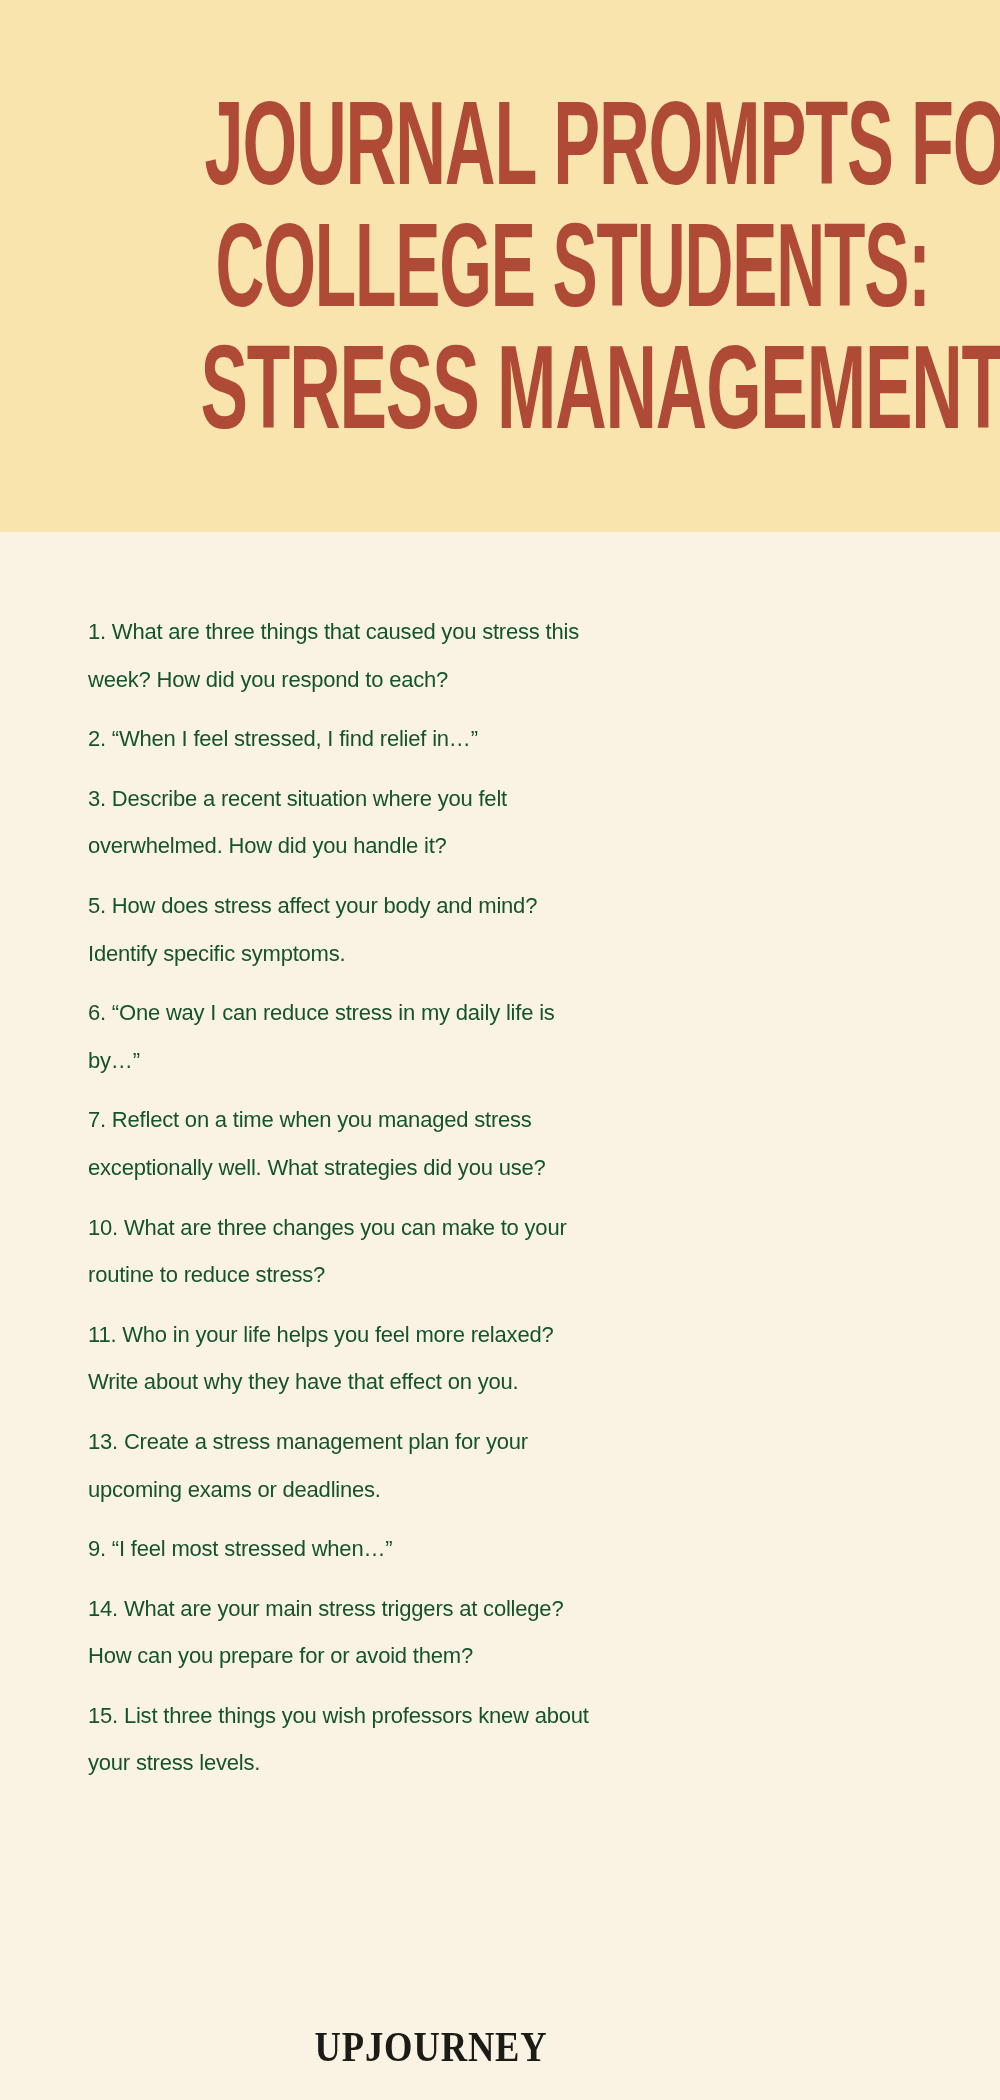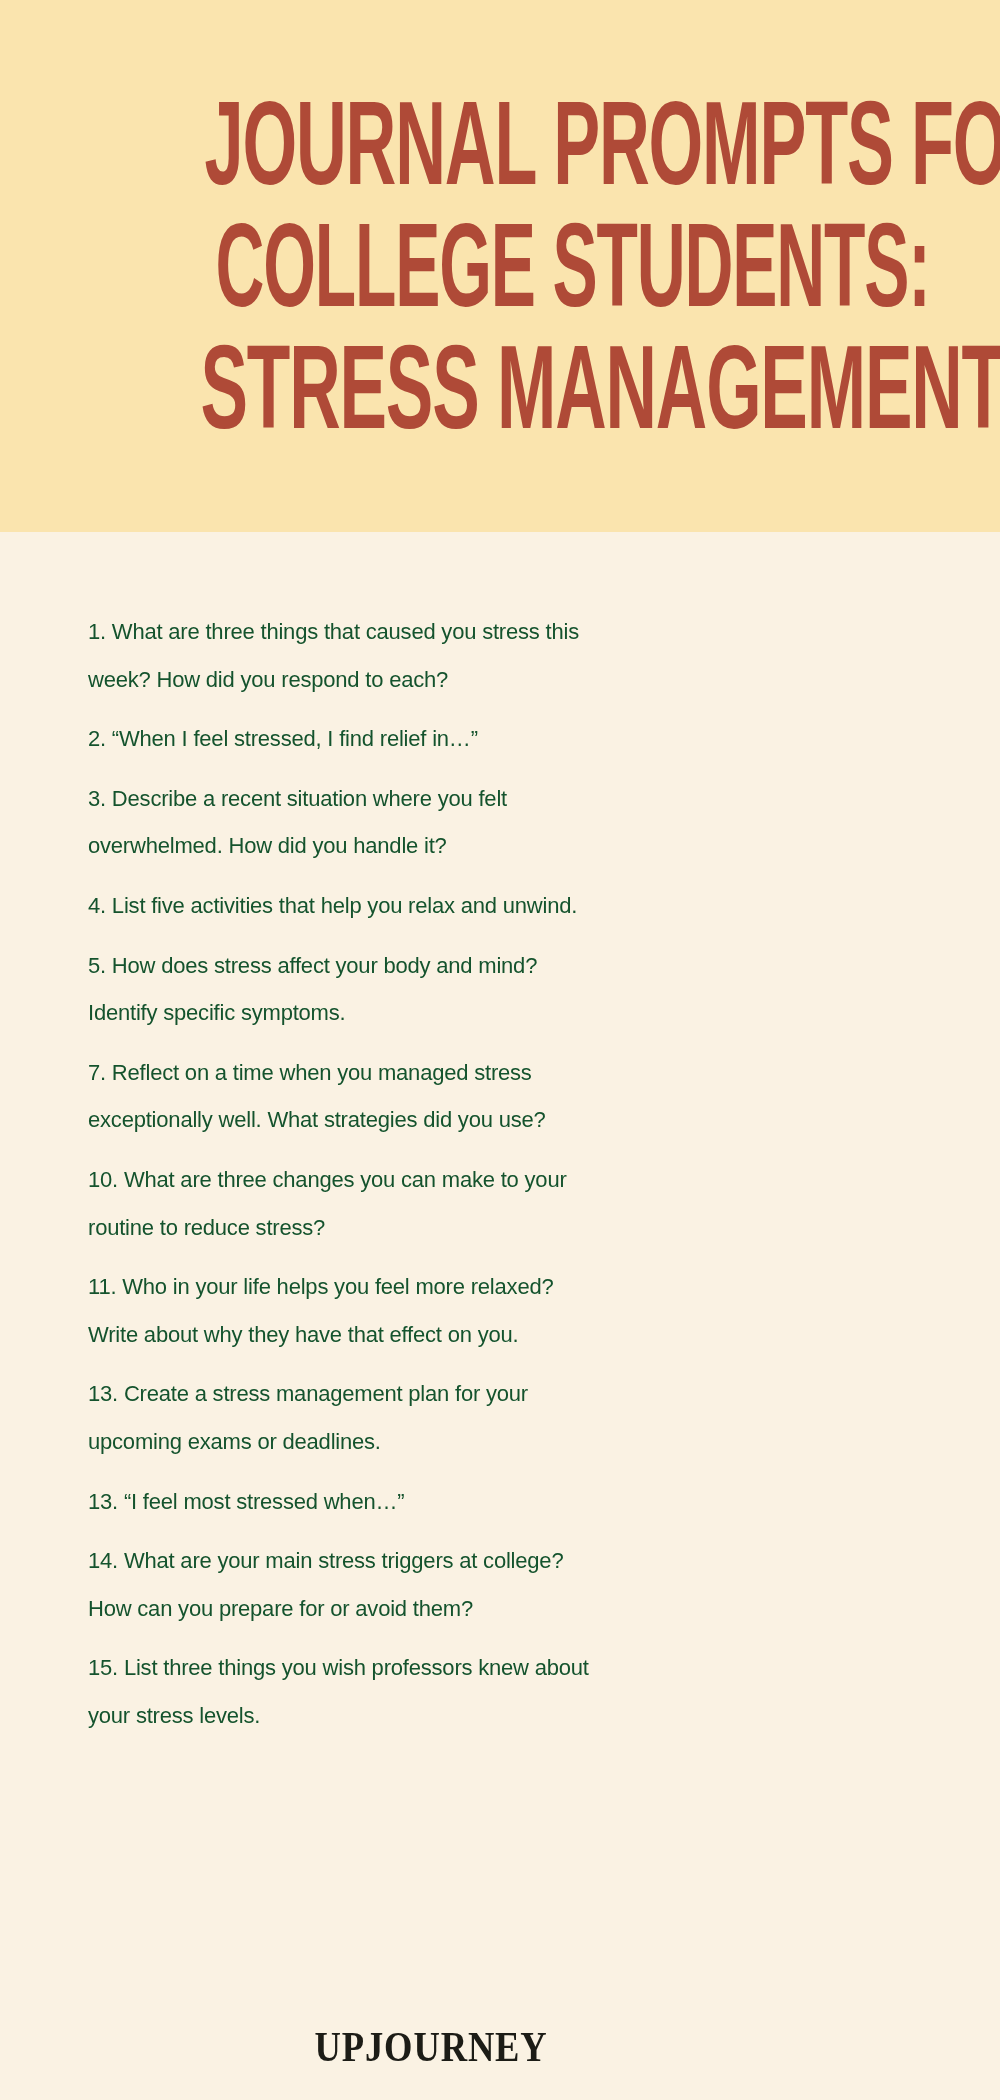--- a/index.html
+++ b/index.html
@@ -87,32 +87,33 @@
       <div class="title-line t3">STRESS MANAGEMENT</div>
     </h1>
   </div>
 
   <div class="prompts">
     <div class="prompt">1. What are three things that caused you stress this
 week? How did you respond to each?</div>
     <div class="prompt">2. “When I feel stressed, I find relief in…”</div>
     <div class="prompt">3. Describe a recent situation where you felt
 overwhelmed. How did you handle it?</div>
-    <div class="prompt">4. List five activities that help you relax and unwind.</div>
     <div class="prompt">5. How does stress affect your body and mind?
 Identify specific symptoms.</div>
+    <div class="prompt">6. “One way I can reduce stress in my daily life is
+by…”</div>
     <div class="prompt">7. Reflect on a time when you managed stress
 exceptionally well. What strategies did you use?</div>
     <div class="prompt">10. What are three changes you can make to your
 routine to reduce stress?</div>
     <div class="prompt">11. Who in your life helps you feel more relaxed?
 Write about why they have that effect on you.</div>
     <div class="prompt">13. Create a stress management plan for your
 upcoming exams or deadlines.</div>
-    <div class="prompt">13. “I feel most stressed when…”</div>
+    <div class="prompt">9. “I feel most stressed when…”</div>
     <div class="prompt">14. What are your main stress triggers at college?
 How can you prepare for or avoid them?</div>
     <div class="prompt">15. List three things you wish professors knew about
 your stress levels.</div>
   </div>
 
   <div class="footer">
     <span class="brand-logo">UPJOURNEY</span>
   </div>
 

